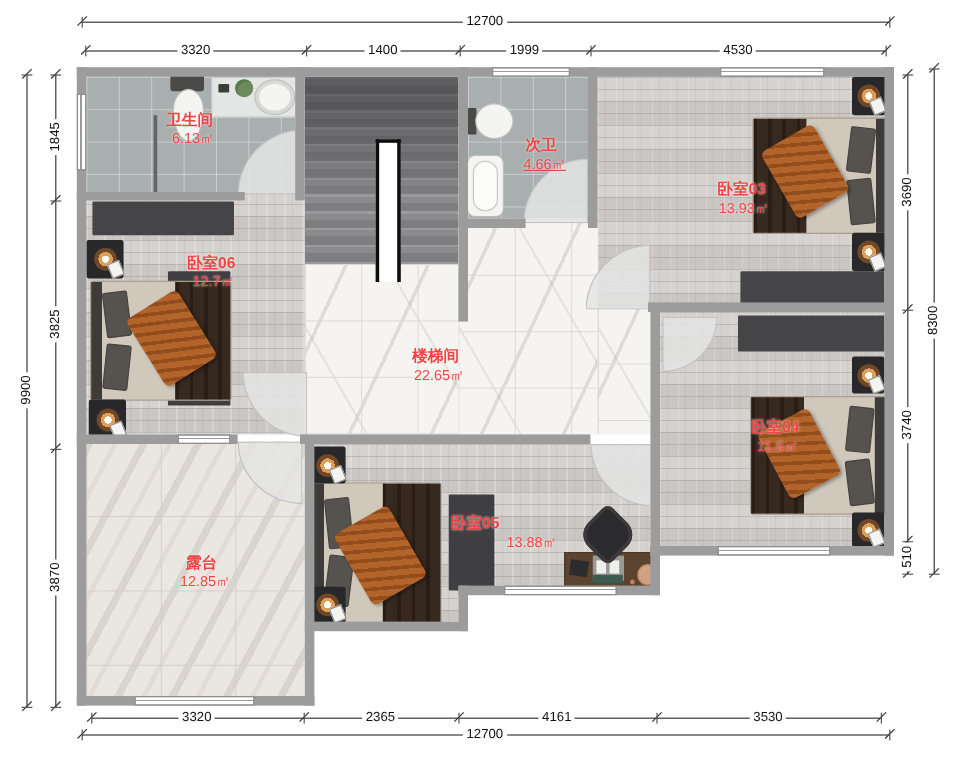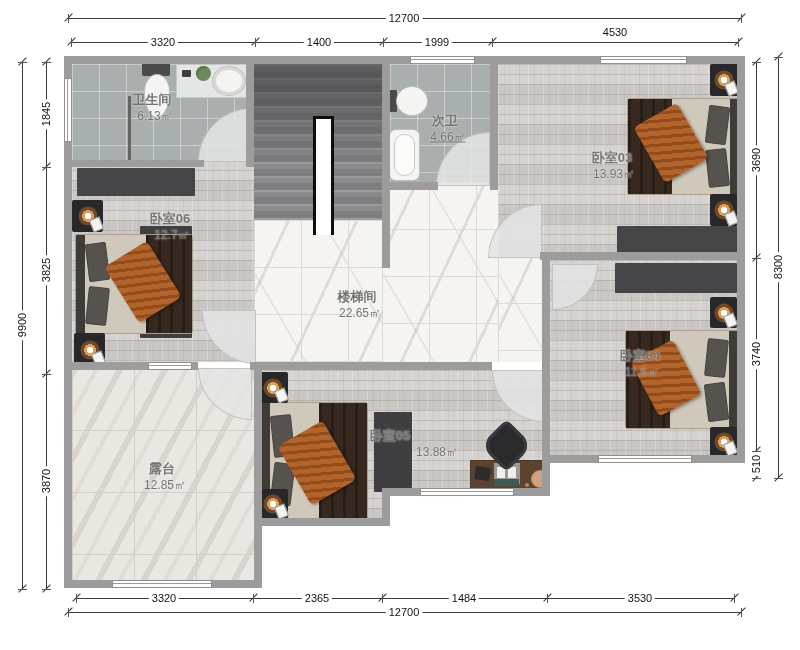--- a/index.html
+++ b/index.html
@@ -52,21 +52,21 @@
   .throw{position:absolute;background:repeating-linear-gradient(25deg,#b2642b 0 5px,#934d1d 5px 8px);
     border-radius:5px;box-shadow:1px 2px 3px rgba(0,0,0,.35);}
   .nstand{position:absolute;background:#28272a;border-radius:2px;z-index:3;}
   .nstand::before{content:'';position:absolute;inset:0;margin:auto;width:20px;height:20px;border-radius:50%;
     background:radial-gradient(circle,#ffffff 0 3px,#dd9f58 3px 6px,rgba(170,100,40,.55) 6px 9px,transparent 10px);}
   .nstand::after{content:'';position:absolute;right:1px;bottom:1px;width:9px;height:11px;
     background:#f4f4f2;border:1px solid #8f8f8f;transform:rotate(-22deg);}
   .white{background:#f4f4f2;border:1px solid #bdbdba;}
   
   .room-label,.room-area{position:absolute;transform:translate(-50%,-50%);white-space:nowrap;
-    color:#737373;z-index:6;text-shadow:0 0 2px rgba(255,255,255,.8);}
+    color:#ef4444;z-index:6;text-shadow:0 0 2px rgba(255,255,255,.8);padding-left:12px;}
   .room-label{font-size:13px;font-weight:bold;}
   .room-area{font-size:12px;}
   .dim{position:absolute;font-size:11px;color:#111;background:#fff;padding:0 3px;line-height:12px;
     transform:translate(-50%,-50%);z-index:7;white-space:nowrap;}
   .dim.v{transform:translate(-50%,-50%) rotate(-90deg);}
   
   .dchain{position:absolute;z-index:6;}
   .dline{position:absolute;background:#3a3a3a;}
   .dline.h{left:0;right:0;top:0;height:1px;}
   .dline.v{top:0;bottom:0;left:0;width:1px;}
@@ -266,24 +266,24 @@
   <div class="dchain" style="top: 57px; left: 778px; height: 421px; width: 0px;">
       <div class="dline v"></div>
       <div class="dtick v" style="top: 0px;"></div>
       <div class="dtick v" style="top: 421px;"></div>
     </div>
 
   <span class="dim" style="left:404px;top:18px;">12700</span>
   <span class="dim" style="left:163px;top:42px;">3320</span>
   <span class="dim" style="left:319px;top:42px;">1400</span>
   <span class="dim" style="left:437px;top:42px;">1999</span>
-  <span class="dim" style="left:615px;top:32px;">4530</span>
+  <span class="dim" style="left:615px;top:42px;">4530</span>
   <span class="dim" style="left:164px;top:598px;">3320</span>
   <span class="dim" style="left:317px;top:598px;">2365</span>
-  <span class="dim" style="left:464px;top:598px;">1484</span>
+  <span class="dim" style="left:464px;top:598px;">4161</span>
   <span class="dim" style="left:640px;top:598px;">3530</span>
   <span class="dim" style="left:404px;top:612px;">12700</span>
   <span class="dim v" style="left:22px;top:325px;">9900</span>
   <span class="dim v" style="left:46px;top:114px;">1845</span>
   <span class="dim v" style="left:46px;top:270px;">3825</span>
   <span class="dim v" style="left:46px;top:481px;">3870</span>
   <span class="dim v" style="left:756px;top:160px;">3690</span>
   <span class="dim v" style="left:756px;top:354px;">3740</span>
   <span class="dim v" style="left:756px;top:464px;">510</span>
   <span class="dim v" style="left:778px;top:267px;">8300</span>

